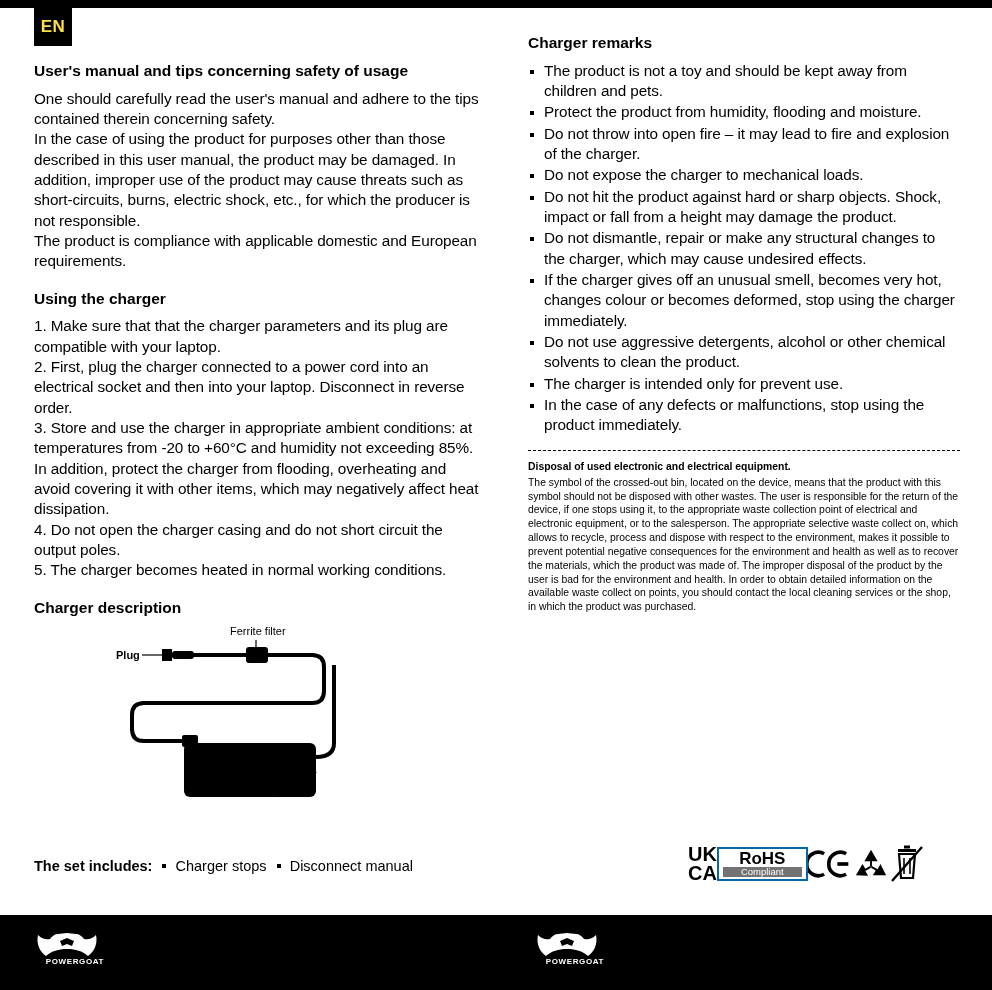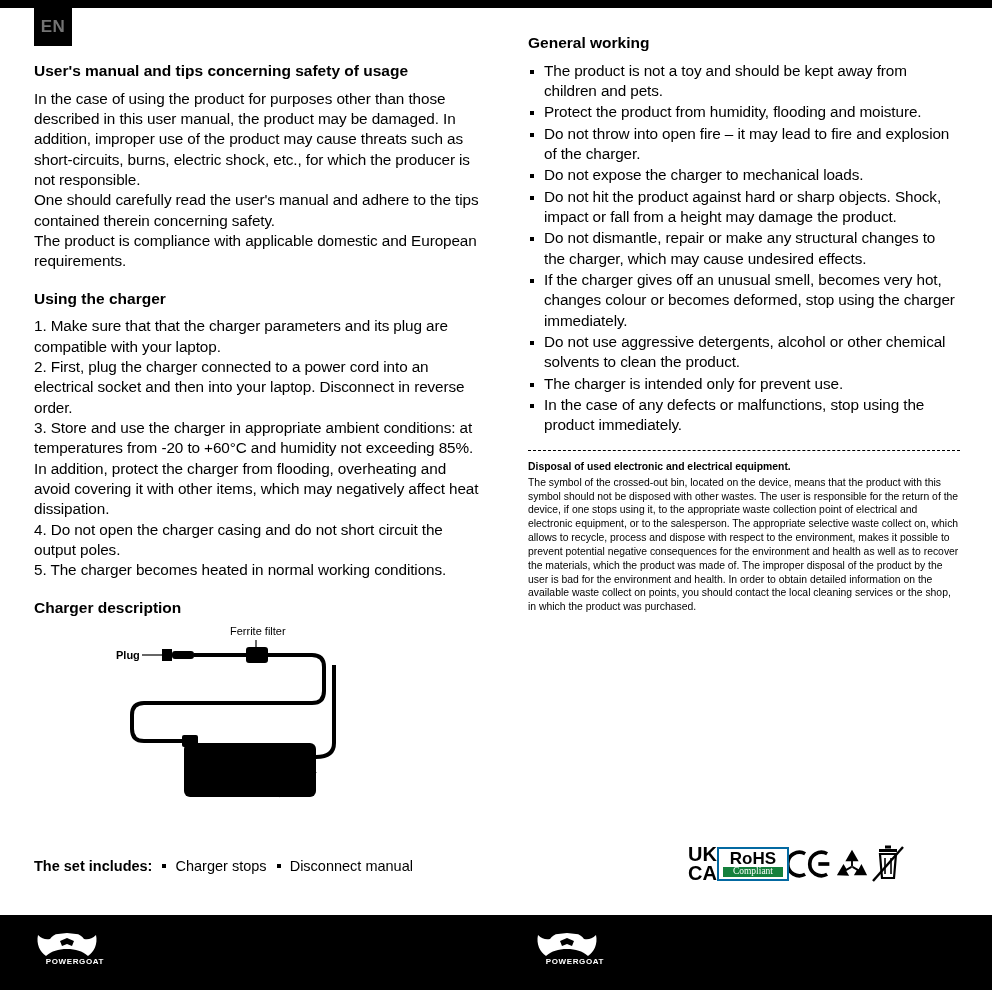--- a/index.html
+++ b/index.html
@@ -23,21 +23,21 @@
   }
   .bottom-bar {
     position: absolute; left: 0; top: 915px;
     width: 992px; height: 75px;
     background: #000000;
   }
   .lang-badge {
     position: absolute; left: 34px; top: 8px;
     width: 38px; height: 38px;
     background: #000000;
-    color: #737373;
+    color: #fde047;
     font-size: 17px;
     font-weight: bold;
     display: flex; align-items: center; justify-content: center;
     letter-spacing: 0.5px;
   }
   .col-left {
     position: absolute; left: 34px; top: 62px;
     width: 450px;
   }
   .col-right {
@@ -125,21 +125,21 @@
     font-size: 20px; font-weight: bold; line-height: 0.95;
     letter-spacing: 0px;
   }
   .rohs {
     border: 2px solid #0369a1;
     padding: 1px 4px 2px 4px;
     text-align: center;
     line-height: 1.0;
   }
   .rohs .r1 { font-size: 17px; font-weight: bold; }
-  .rohs .r2 { font-size: 9.5px; background:#15803d; color:#fff; display:block; padding:0 10px;font-family:Liberation Serif, serif;}
+  .rohs .r2 { font-size: 9.5px; background:#737373; color:#fff; display:block; padding:0 18px;}
   .ce { width: 44px; height: 32px; }
   .recycle { width: 38px; height: 34px; }
   .binx { width: 34px; height: 38px; }
   
   .logo {
     position: absolute;
     width: 74px; height: 46px;
     top: 930px;
   }
   .logo.l1 { left: 30px; }
@@ -159,22 +159,22 @@
 
 <div id="page">
 
   <div class="top-bar"></div>
 
   <div class="lang-badge">EN</div>
 
   <div class="col-left">
 
     <h2 class="sec">User's manual and tips concerning safety of usage</h2>
+    <p class="body">One should carefully read the user's manual and adhere to the tips contained therein concerning safety.</p>
     <p class="body">In the case of using the product for purposes other than those described in this user manual, the product may be damaged. In addition, improper use of the product may cause threats such as short-circuits, burns, electric shock, etc., for which the producer is not responsible.</p>
-    <p class="body">One should carefully read the user's manual and adhere to the tips contained therein concerning safety.</p>
     <p class="body">The product is compliance with applicable domestic and European requirements.</p>
 
     <h2 class="sec spaced">Using the charger</h2>
     <p class="body">1. Make sure that that the charger parameters and its plug are compatible with your laptop.</p>
     <p class="body">2. First, plug the charger connected to a power cord into an electrical socket and then into your laptop. Disconnect in reverse order.</p>
     <p class="body">3. Store and use the charger in appropriate ambient conditions: at temperatures from -20 to +60°C and humidity not exceeding 85%. In addition, protect the charger from flooding, overheating and avoid covering it with other items, which may negatively affect heat dissipation.</p>
     <p class="body">4. Do not open the charger casing and do not short circuit the output poles.</p>
     <p class="body">5. The charger becomes heated in normal working conditions.</p>
 
     <h2 class="sec spaced">Charger description</h2>
@@ -212,21 +212,21 @@
 
   <div class="set-includes">
     <span class="lbl">The set includes:</span>
     <span class="sq"></span>
     <span>Charger stops</span>
     <span class="sq"></span>
     <span>Disconnect manual</span>
   </div>
 
   <div class="col-right">
-    <h2 class="sec">General working</h2>
+    <h2 class="sec">Charger remarks</h2>
     <ul class="bullets">
       <li>The product is not a toy and should be kept away from children and pets.</li>
       <li>Protect the product from humidity, flooding and moisture.</li>
       <li>Do not throw into open fire – it may lead to fire and explosion of the charger.</li>
       <li>Do not expose the charger to mechanical loads.</li>
       <li>Do not hit the product against hard or sharp objects. Shock, impact or fall from a height may damage the product.</li>
       <li>Do not dismantle, repair or make any structural changes to the charger, which may cause undesired effects.</li>
       <li>If the charger gives off an unusual smell, becomes very hot, changes colour or becomes deformed, stop using the charger immediately.</li>
       <li>Do not use aggressive detergents, alcohol or other chemical solvents to clean the product.</li>
       <li>The charger is intended only for prevent use.</li>

